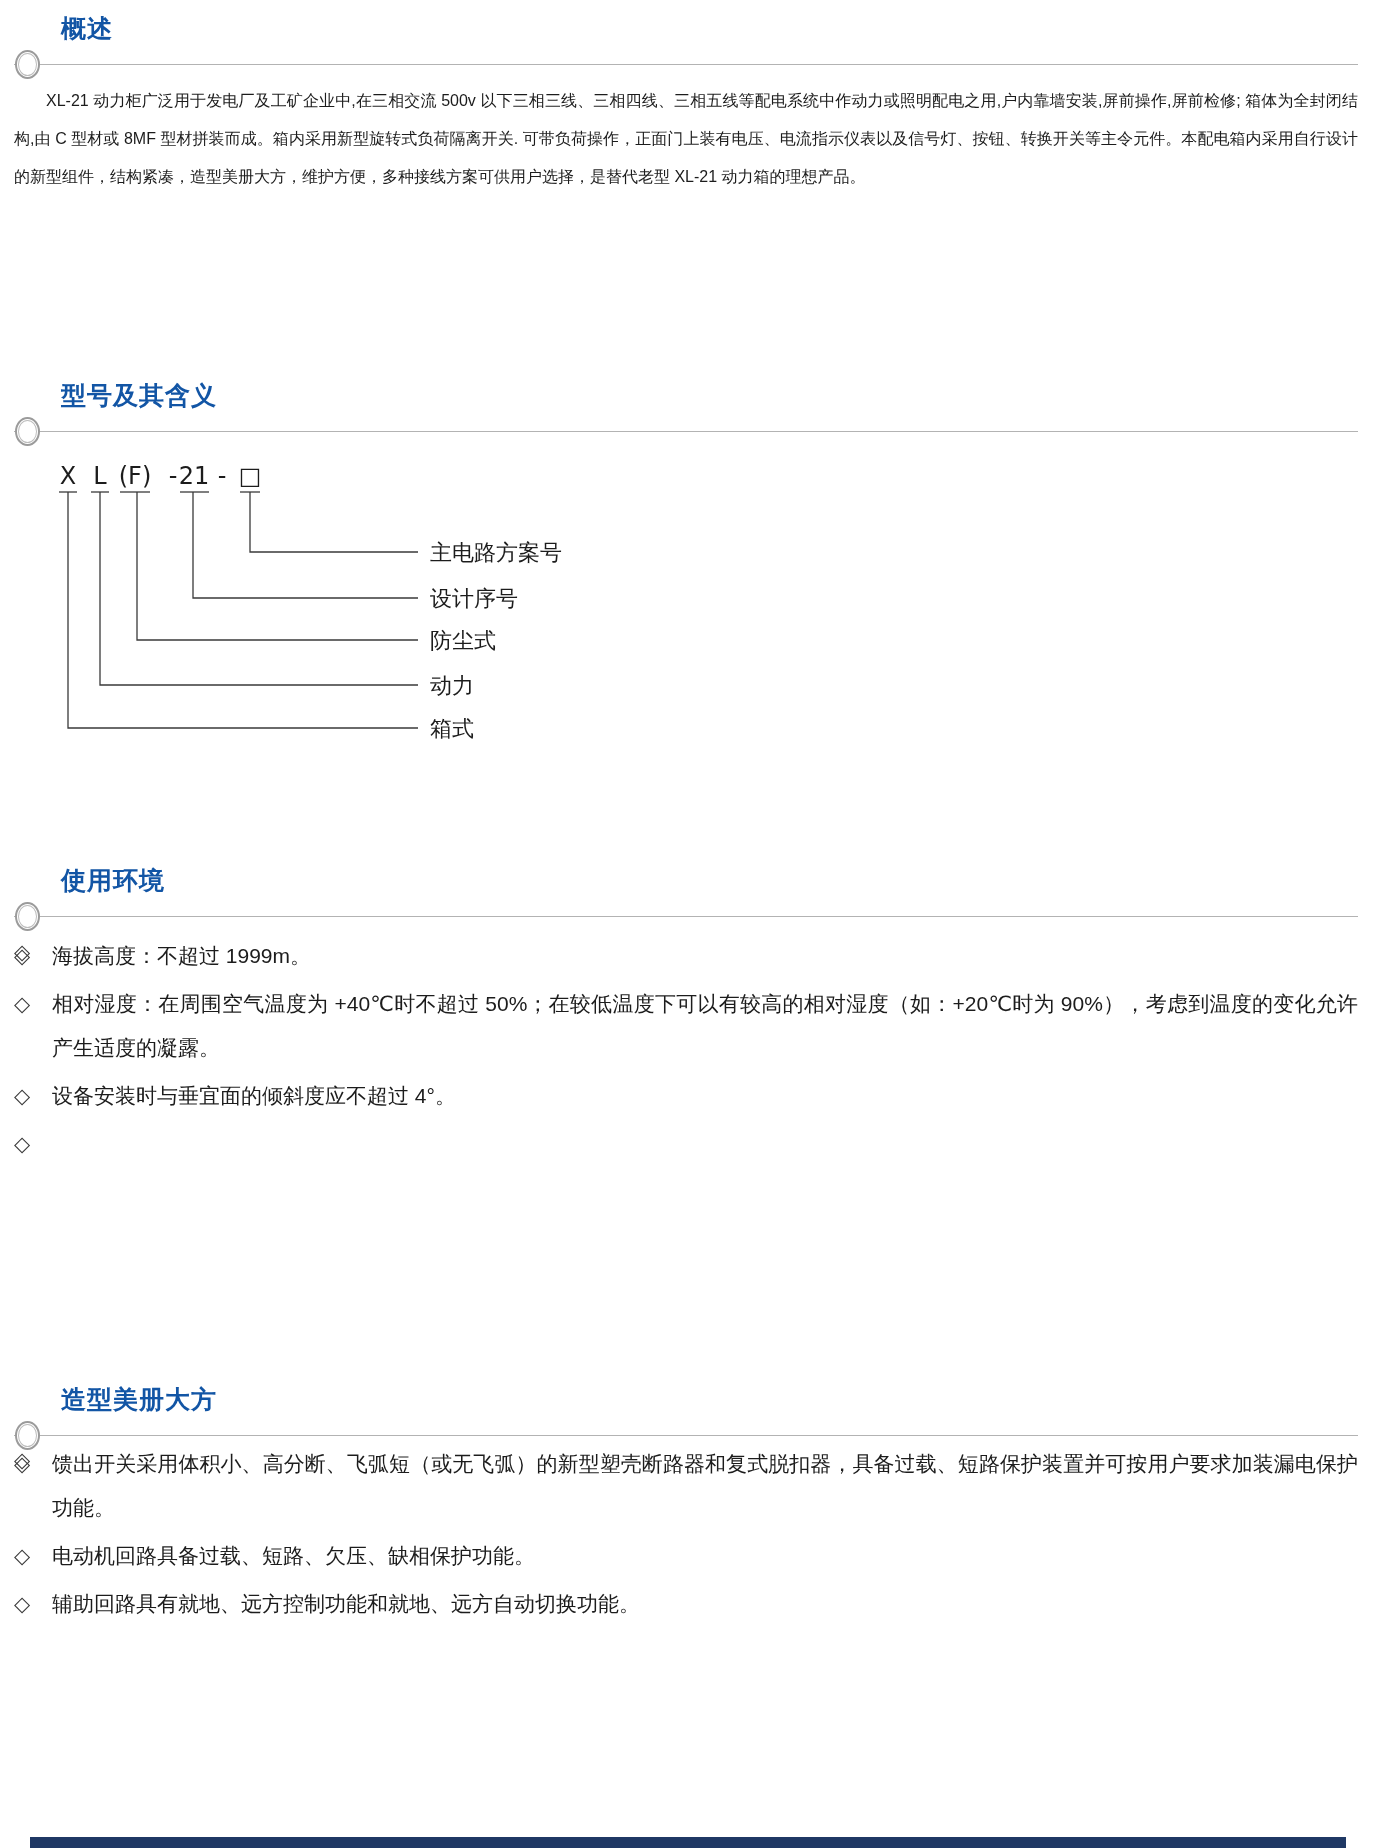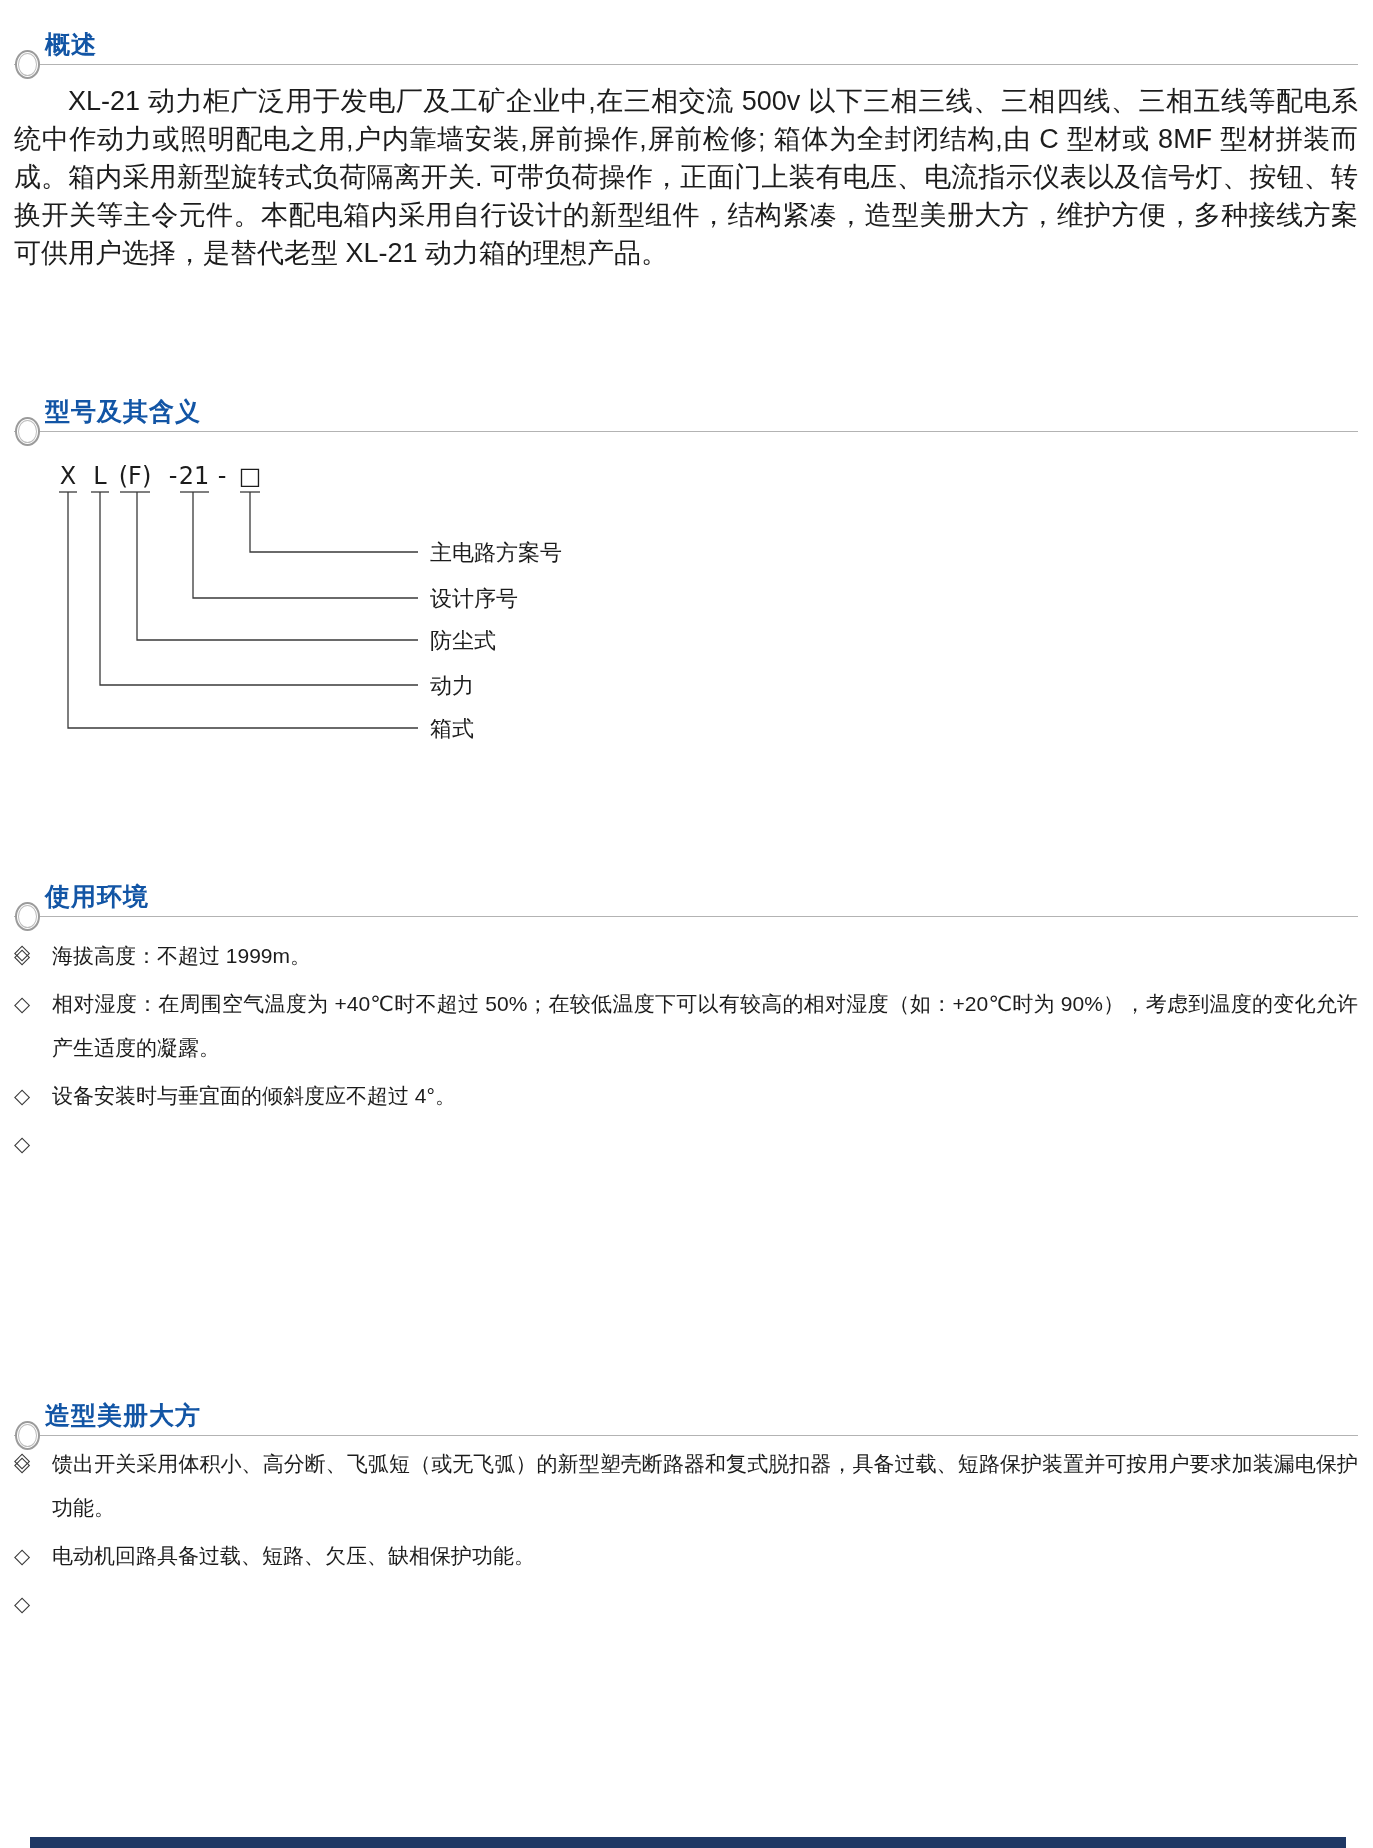--- a/index.html
+++ b/index.html
@@ -7,36 +7,36 @@
   .page {
     position:relative; width:1373px; height:1848px; background:#ffffff;
     overflow:hidden; margin:0 auto;
   }
   
   .section-header {
     position:absolute; left:14px; right:15px; height:36px;
     border-bottom:1px solid #b3b3b3;
   }
   .section-title {
-    position:absolute; left:31px; bottom:3px; margin:0;
+    position:absolute; left:31px; bottom:3px; margin:16px;
     font-size:25px; font-weight:bold; letter-spacing:1px; color:#1255a5;
     white-space:nowrap;
   }
   .ring {
     position:absolute; left:1px; bottom:-15px; width:21px; height:25px;
     border:2px solid #9b9b9b; border-radius:50%; background:#fff; z-index:2;
   }
   .ring::after {
     content:""; position:absolute; left:1px; top:1px; right:1px; bottom:1px;
     border:1px solid #bdbdbd; border-radius:50%;
   }
   
   .overview-text {
     position:absolute; left:14px; right:15px; top:82px;
-    font-size:27px; line-height:38px; text-align:justify; text-indent:2em;
+    font-size:16px; line-height:38px; text-align:justify; text-indent:2em;
     color:#1c1c1c; margin:0;
   }
   
   .model-diagram { position:absolute; left:0px; top:460px; }
   .model-diagram text { fill:#1c1c1c; }
   .model-diagram .code-txt { font-size:24px; font-family:"DejaVu Sans","Liberation Sans",sans-serif; }
   .model-diagram .label-txt { font-size:22px; }
   .model-diagram line, .model-diagram polyline {
     stroke:#3a3a3a; stroke-width:1.3; fill:none;
   }
@@ -141,18 +141,19 @@
     <li>
       <span class="diamond">◇</span>
       <span>馈出开关采用体积小、高分断、飞弧短（或无飞弧）的新型塑壳断路器和复式脱扣器，具备过载、短路保护装置并可按用户要求加装漏电保护功能。</span>
     </li>
     <li>
       <span class="diamond">◇</span>
       <span>电动机回路具备过载、短路、欠压、缺相保护功能。</span>
     </li>
     <li>
       <span class="diamond">◇</span>
+      <span>辅助回路具有就地、远方控制功能和就地、远方自动切换功能。</span>
     </li>
   </ul>
 
   <div class="footer-bar"></div>
 
 </div>
 
 </body></html>

